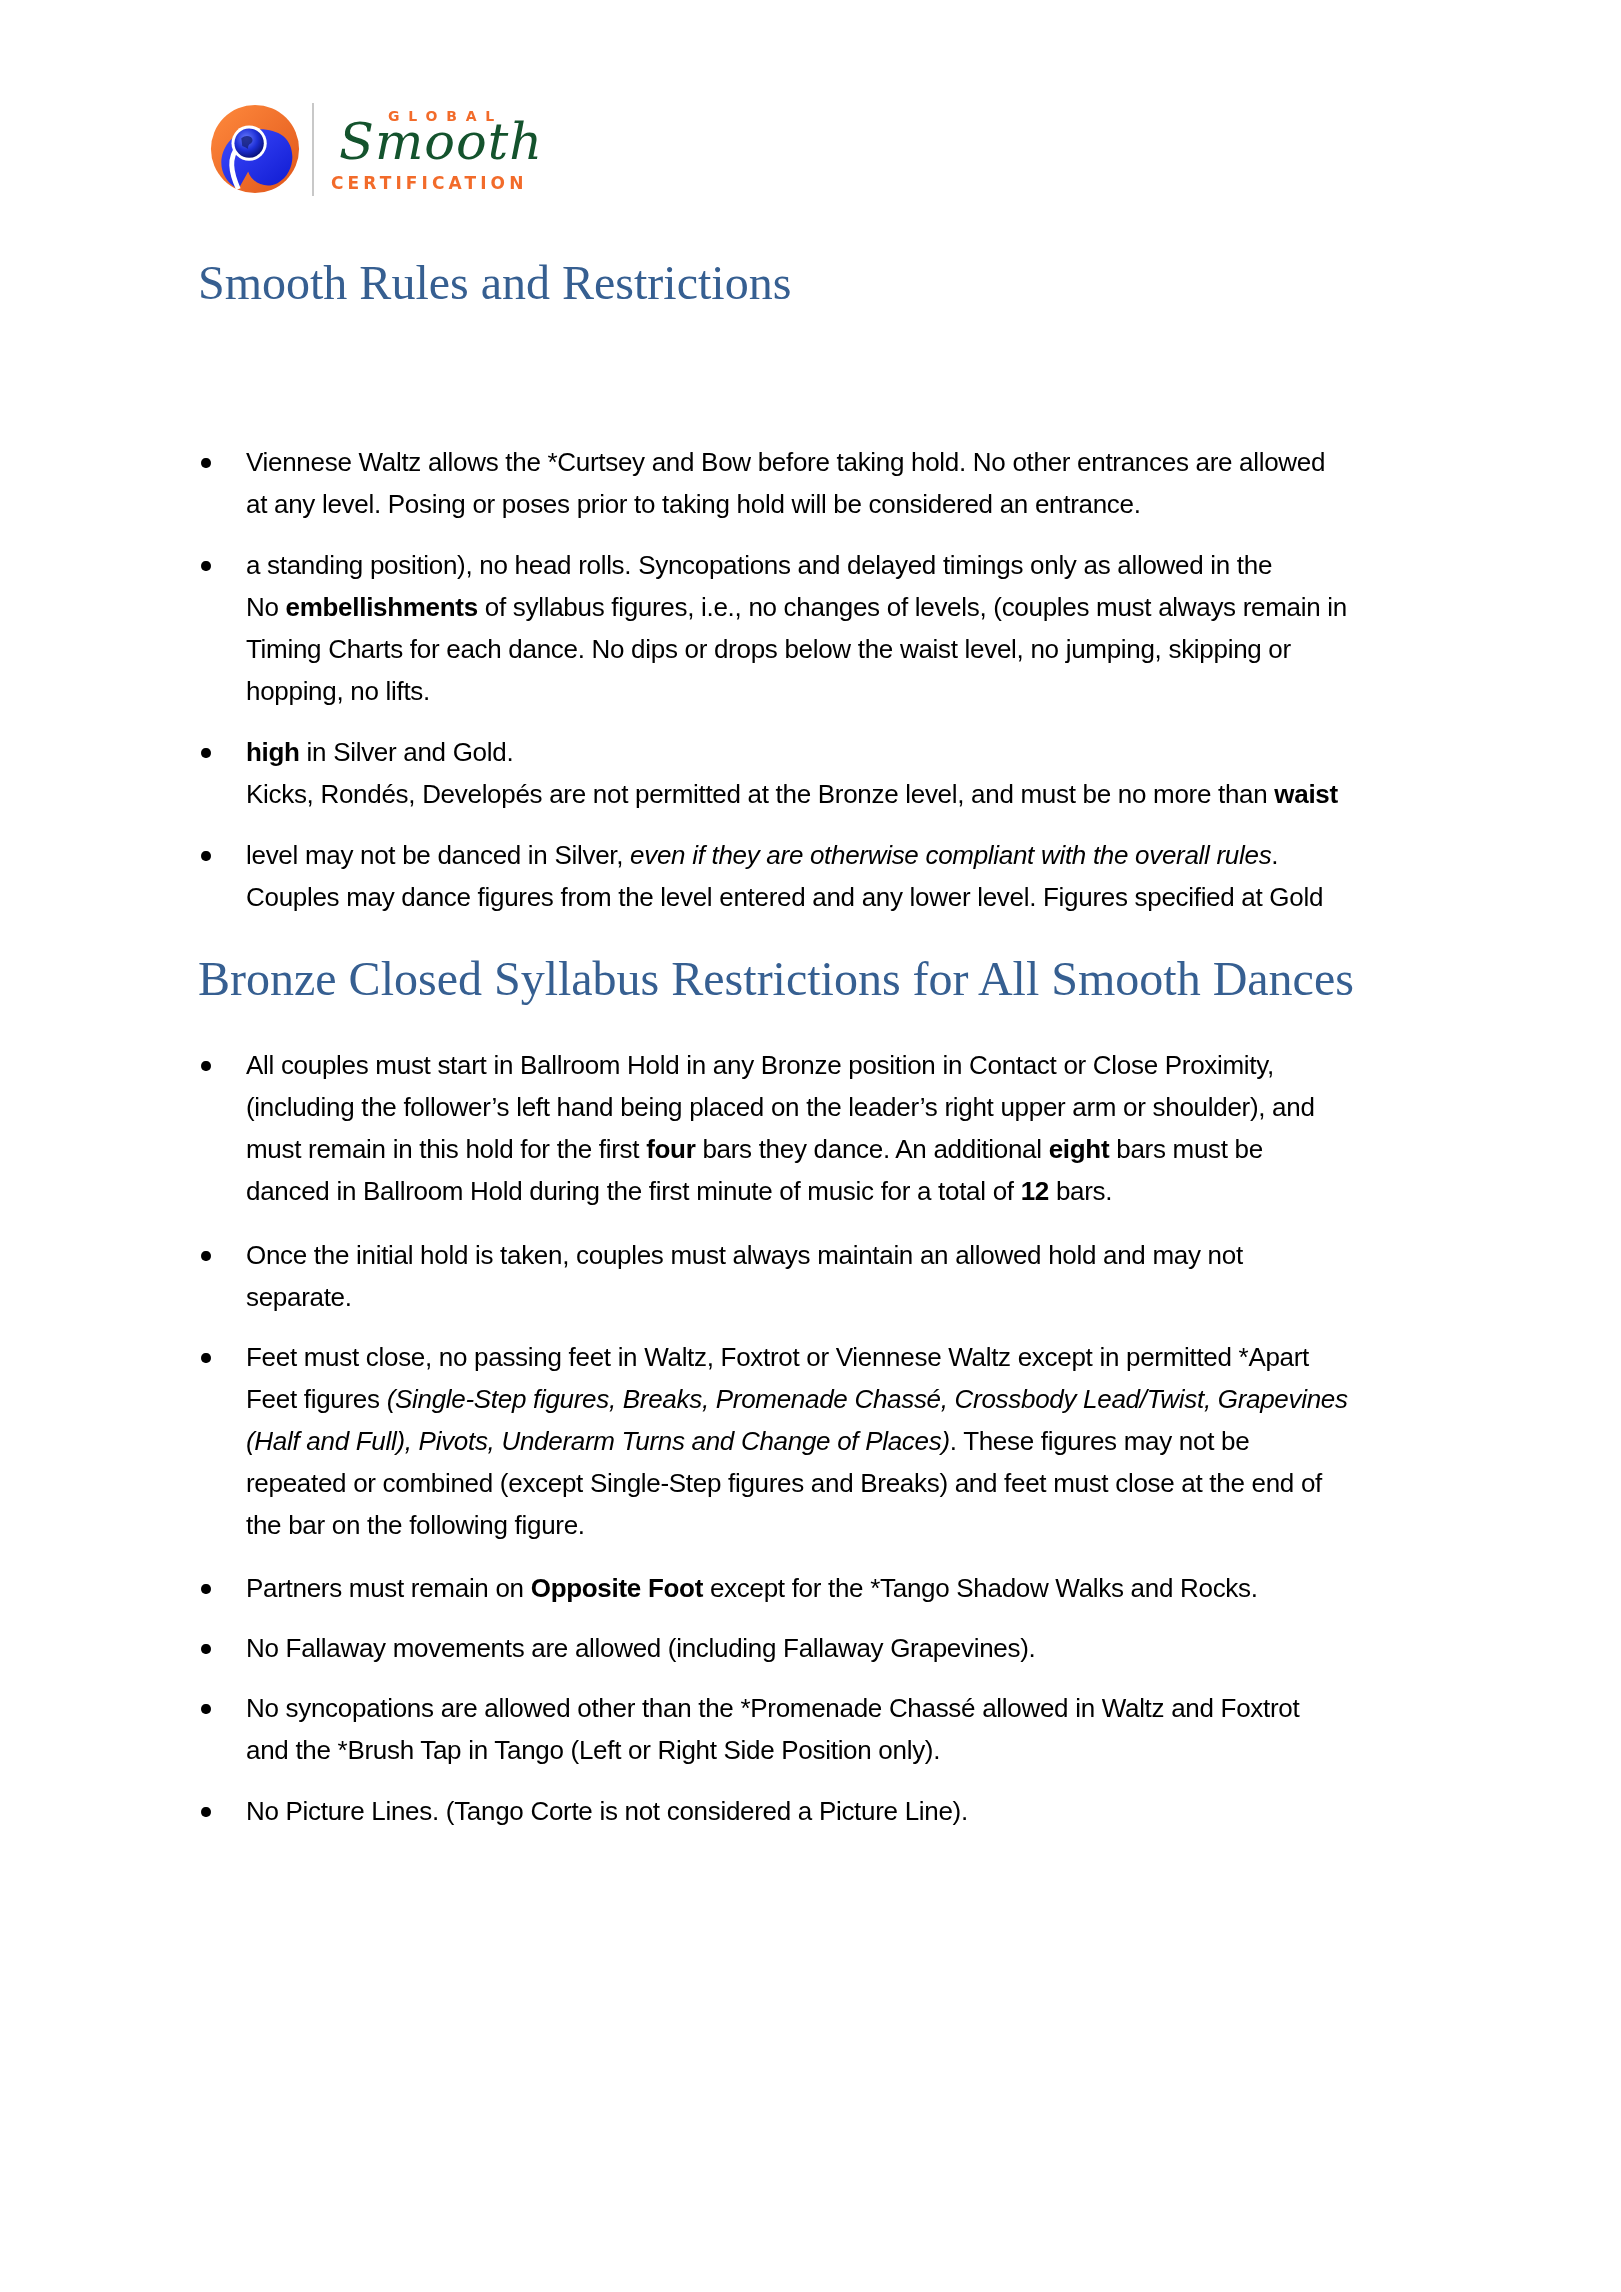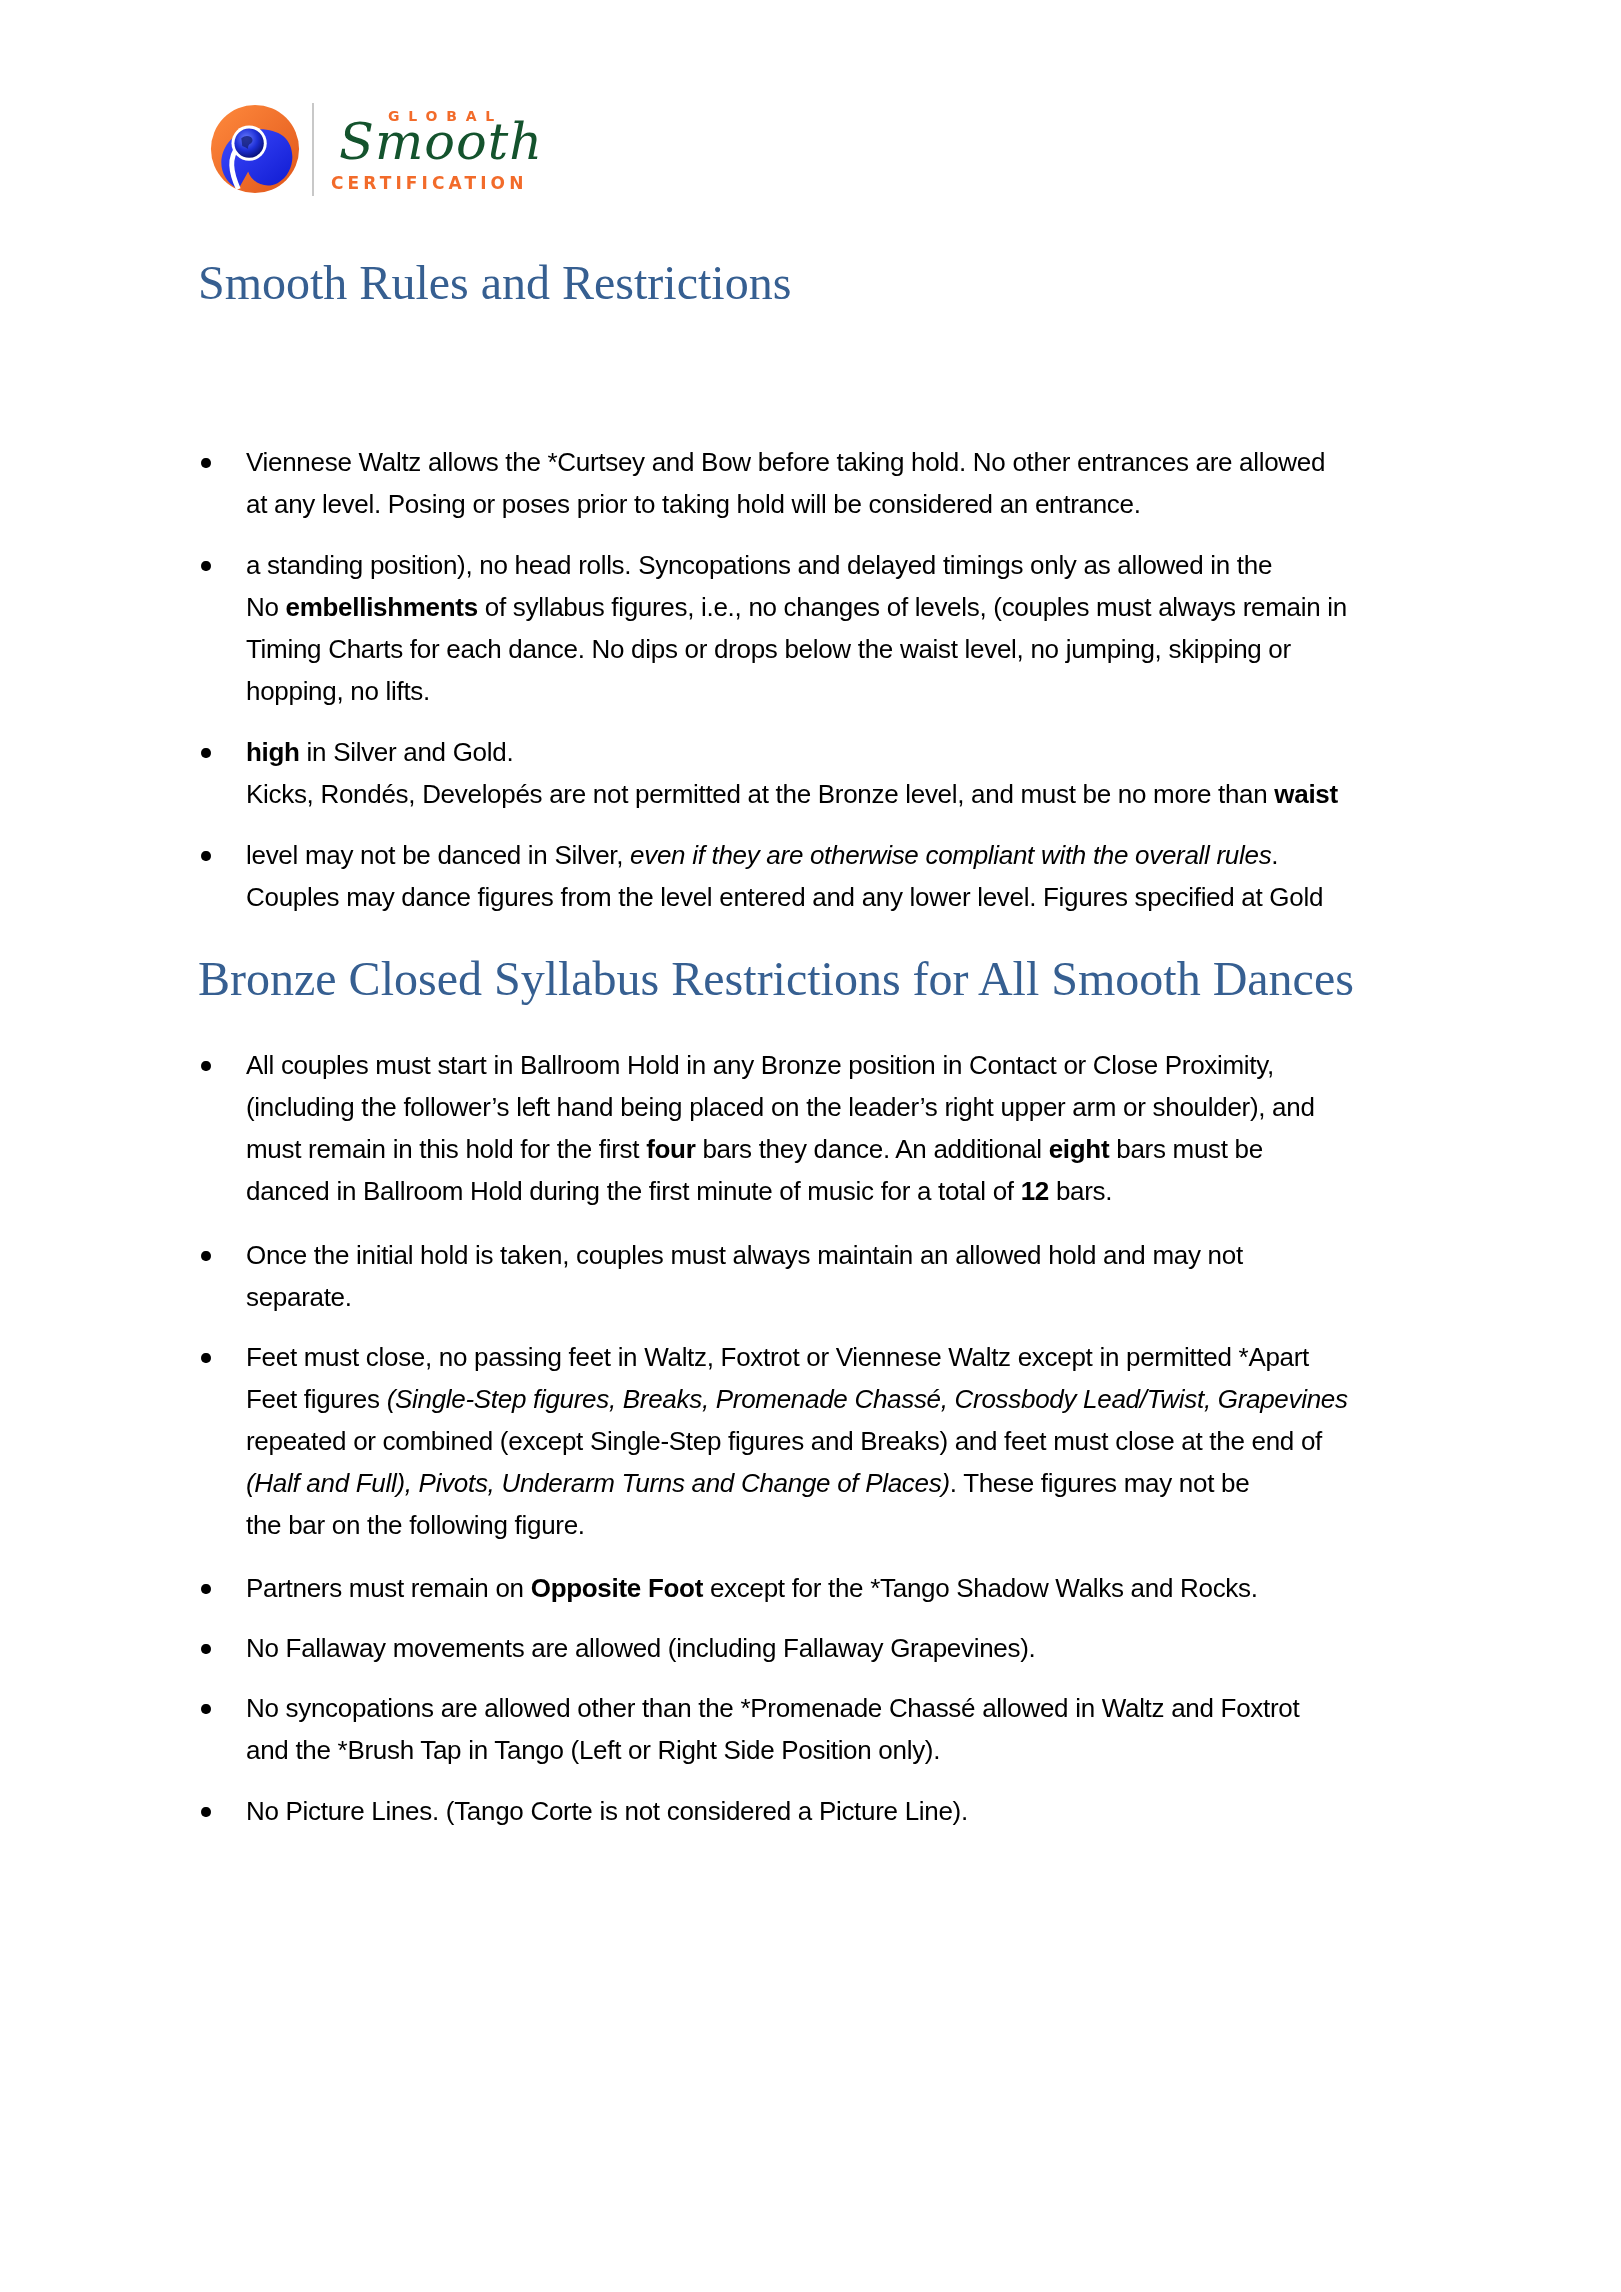--- a/index.html
+++ b/index.html
@@ -109,22 +109,22 @@
       <div class="bullet-lines">
         <span class="line"><span>Once the initial hold is taken, couples must always maintain an allowed hold and may not</span></span>
         <span class="line"><span>separate.</span></span>
       </div>
     </div>
   <div class="bullet" style="top:1336px;">
       <span class="bullet-dot"></span>
       <div class="bullet-lines">
         <span class="line"><span>Feet must close, no passing feet in Waltz, Foxtrot or Viennese Waltz except in permitted *Apart</span></span>
         <span class="line"><span>Feet figures </span><span class="i">(Single-Step figures, Breaks, Promenade Chassé, Crossbody Lead/Twist, Grapevines</span></span>
+        <span class="line"><span class="i">(Half and Full), Pivots, Underarm Turns and Change of Places)</span><span>. These figures may not be</span></span>
         <span class="line"><span>repeated or combined (except Single-Step figures and Breaks) and feet must close at the end of</span></span>
-        <span class="line"><span class="i">(Half and Full), Pivots, Underarm Turns and Change of Places)</span><span>. These figures may not be</span></span>
         <span class="line"><span>the bar on the following figure.</span></span>
       </div>
     </div>
   <div class="bullet" style="top:1567px;">
       <span class="bullet-dot"></span>
       <div class="bullet-lines">
         <span class="line"><span>Partners must remain on </span><span class="b">Opposite Foot</span><span> except for the *Tango Shadow Walks and Rocks.</span></span>
       </div>
     </div>
   <div class="bullet" style="top:1627px;">

